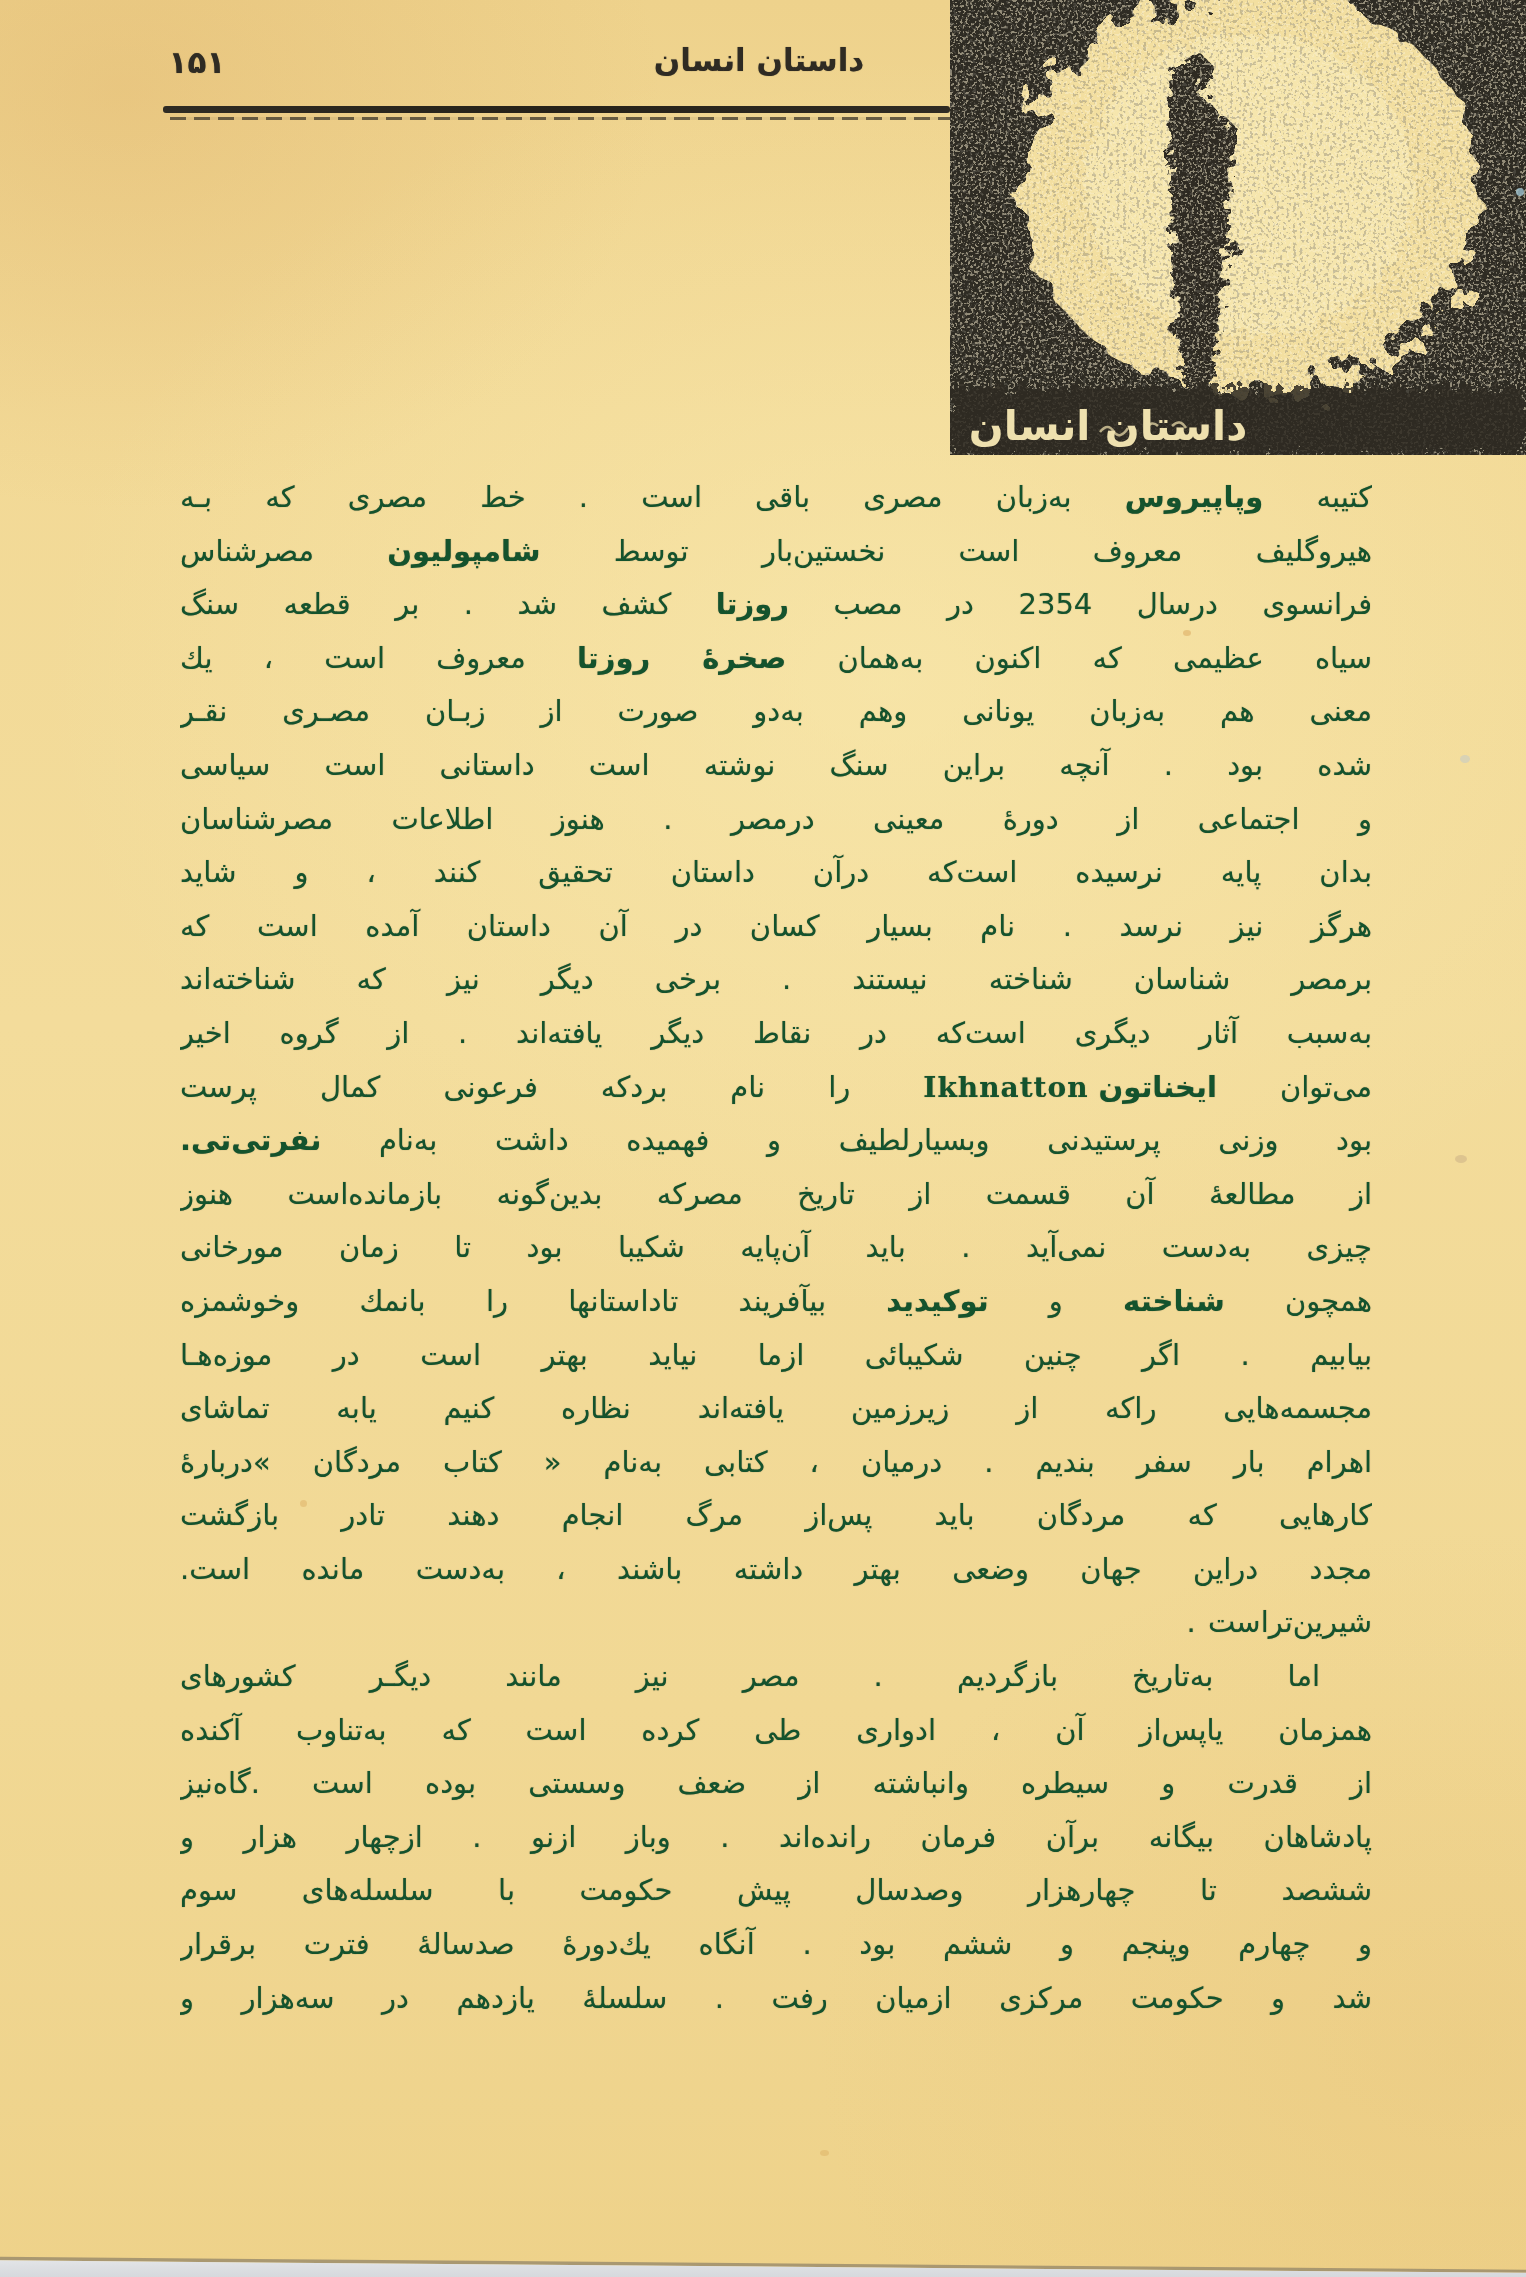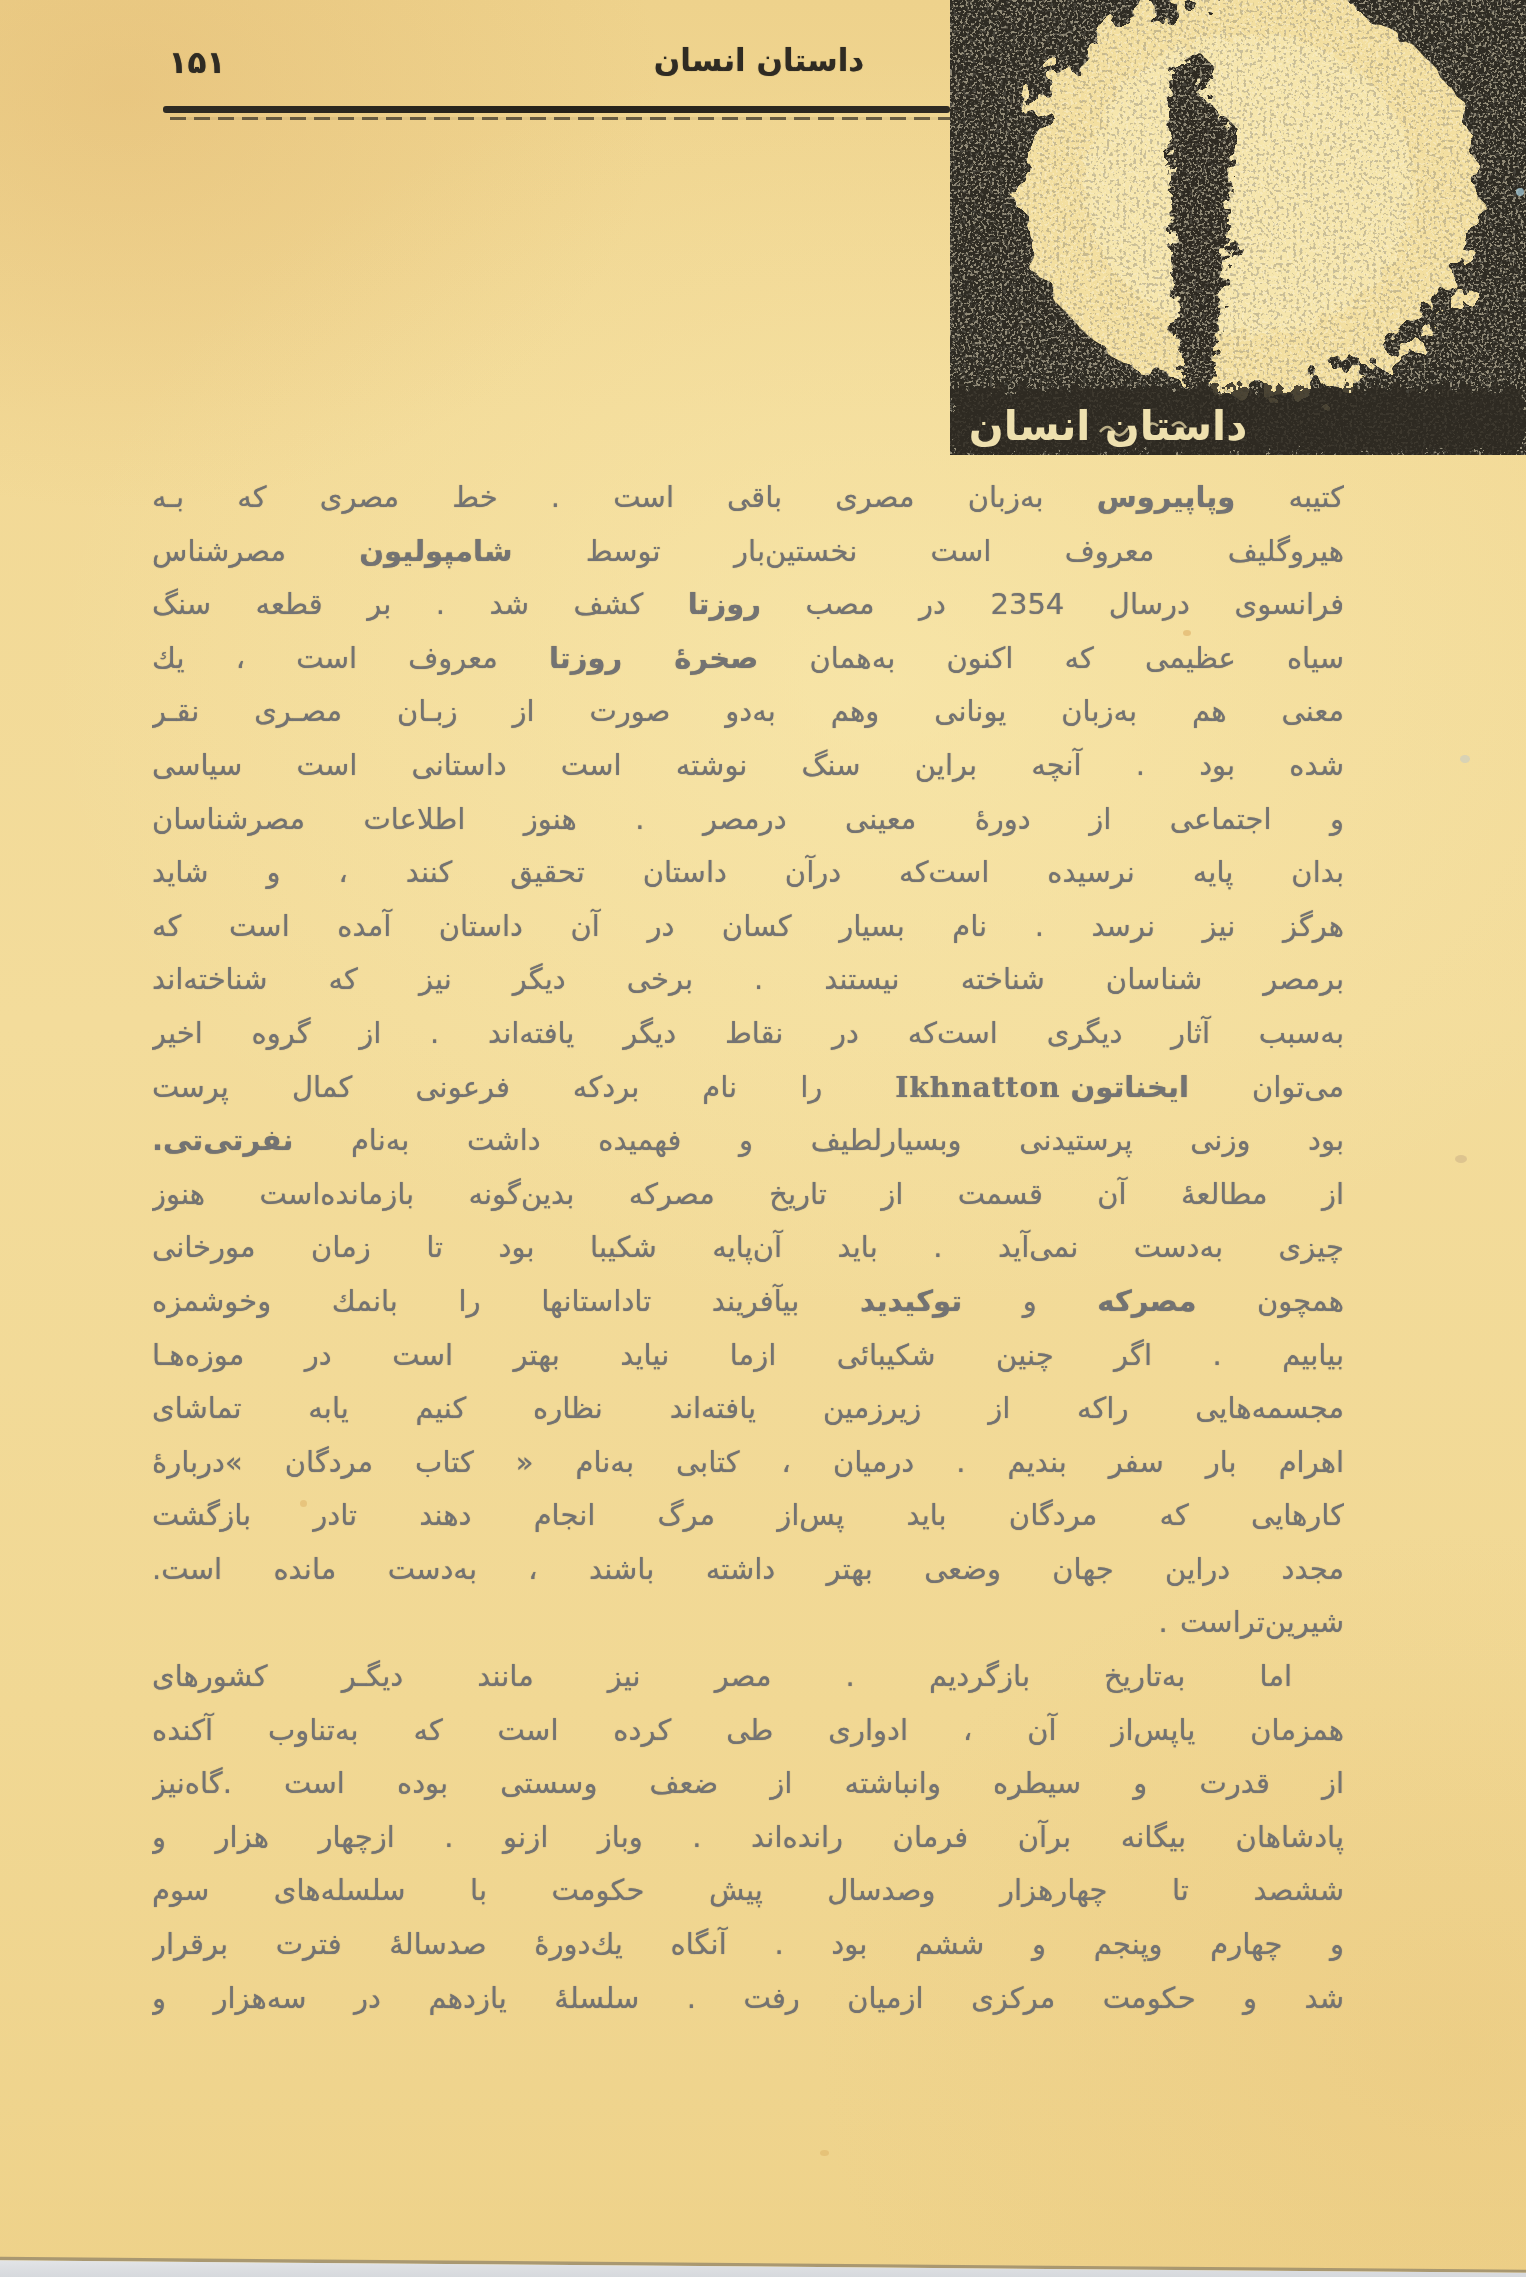--- a/index.html
+++ b/index.html
@@ -40,23 +40,23 @@
     background:repeating-linear-gradient(90deg,
       rgba(58,52,40,.75) 0px, rgba(58,52,40,.75) 16px,
       rgba(58,52,40,.08) 16px, rgba(58,52,40,.08) 24px);
   }
   
   .photo{
     position:absolute;left:950px;top:0;width:576px;height:455px;
   }
   
   .article{
-    position:absolute;right:182px;top:471px;width:1192px;
+    position:absolute;right:154px;top:471px;width:1192px;
     direction:rtl;
-    color:#737373;
+    color:#14532d;
     font-size:29px;
     text-shadow:0 0 1px rgba(51,46,37,.5);
   }
   .line{
     height:53.6px;line-height:53.6px;overflow:hidden;
     text-align:justify;text-align-last:justify;
     word-spacing:3px;
   }
   .line.end{text-align-last:right;}
   .line.indent{padding-right:52px;}
@@ -154,21 +154,21 @@
     <div class="line"><span>شده بود . آنچه براین سنگ نوشته است داستانی است سیاسی</span></div>
     <div class="line"><span>و اجتماعی از دورهٔ معینی درمصر . هنوز اطلاعات مصرشناسان</span></div>
     <div class="line"><span>بدان پایه نرسیده است‌که درآن داستان تحقیق کنند ، و شاید</span></div>
     <div class="line"><span>هرگز نیز نرسد . نام بسیار کسان در آن داستان آمده است که</span></div>
     <div class="line"><span>برمصر شناسان شناخته نیستند . برخی دیگر نیز که شناخته‌اند</span></div>
     <div class="line"><span>به‌سبب آثار دیگری است‌که در نقاط دیگر یافته‌اند . از گروه اخیر</span></div>
     <div class="line"><span>می‌توان </span><span class="bold">ایخناتون</span><span class="bold latin" dir="ltr">Ikhnatton</span><span> را نام بردکه فرعونی کمال پرست</span></div>
     <div class="line"><span>بود وزنی پرستیدنی وبسیارلطیف و فهمیده داشت به‌نام </span><span class="bold">نفرتی‌تی.</span></div>
     <div class="line"><span>از مطالعهٔ آن قسمت از تاریخ مصرکه بدین‌گونه بازمانده‌است هنوز</span></div>
     <div class="line"><span>چیزی به‌دست نمی‌آید . باید آن‌پایه شکیبا بود تا زمان مورخانی</span></div>
-    <div class="line"><span>همچون </span><span class="bold">مصرکه</span><span> و </span><span class="bold">توکیدید</span><span> بیآفریند تاداستانها را بانمك وخوشمزه</span></div>
+    <div class="line"><span>همچون </span><span class="bold">شناخته</span><span> و </span><span class="bold">توکیدید</span><span> بیآفریند تاداستانها را بانمك وخوشمزه</span></div>
     <div class="line"><span>بیابیم . اگر چنین شکیبائی ازما نیاید بهتر است در موزه‌هـا</span></div>
     <div class="line"><span>مجسمه‌هایی راکه از زیرزمین یافته‌اند نظاره کنیم یابه تماشای</span></div>
     <div class="line"><span>اهرام بار سفر بندیم . درمیان ، کتابی به‌نام « کتاب مردگان »دربارهٔ</span></div>
     <div class="line"><span>کارهایی که مردگان باید پس‌از مرگ انجام دهند تادر بازگشت</span></div>
     <div class="line"><span>مجدد دراین جهان وضعی بهتر داشته باشند ، به‌دست مانده است.</span></div>
     <div class="line end"><span>شیرین‌تراست .</span></div>
     <div class="line indent"><span>اما به‌تاریخ بازگردیم . مصر نیز مانند دیگـر کشورهای</span></div>
     <div class="line"><span>همزمان یاپس‌از آن ، ادواری طی کرده است که به‌تناوب آکنده</span></div>
     <div class="line"><span>از قدرت و سیطره وانباشته از ضعف وسستی بوده است .گاه‌نیز</span></div>
     <div class="line"><span>پادشاهان بیگانه برآن فرمان رانده‌اند . وباز ازنو . ازچهار هزار و</span></div>

